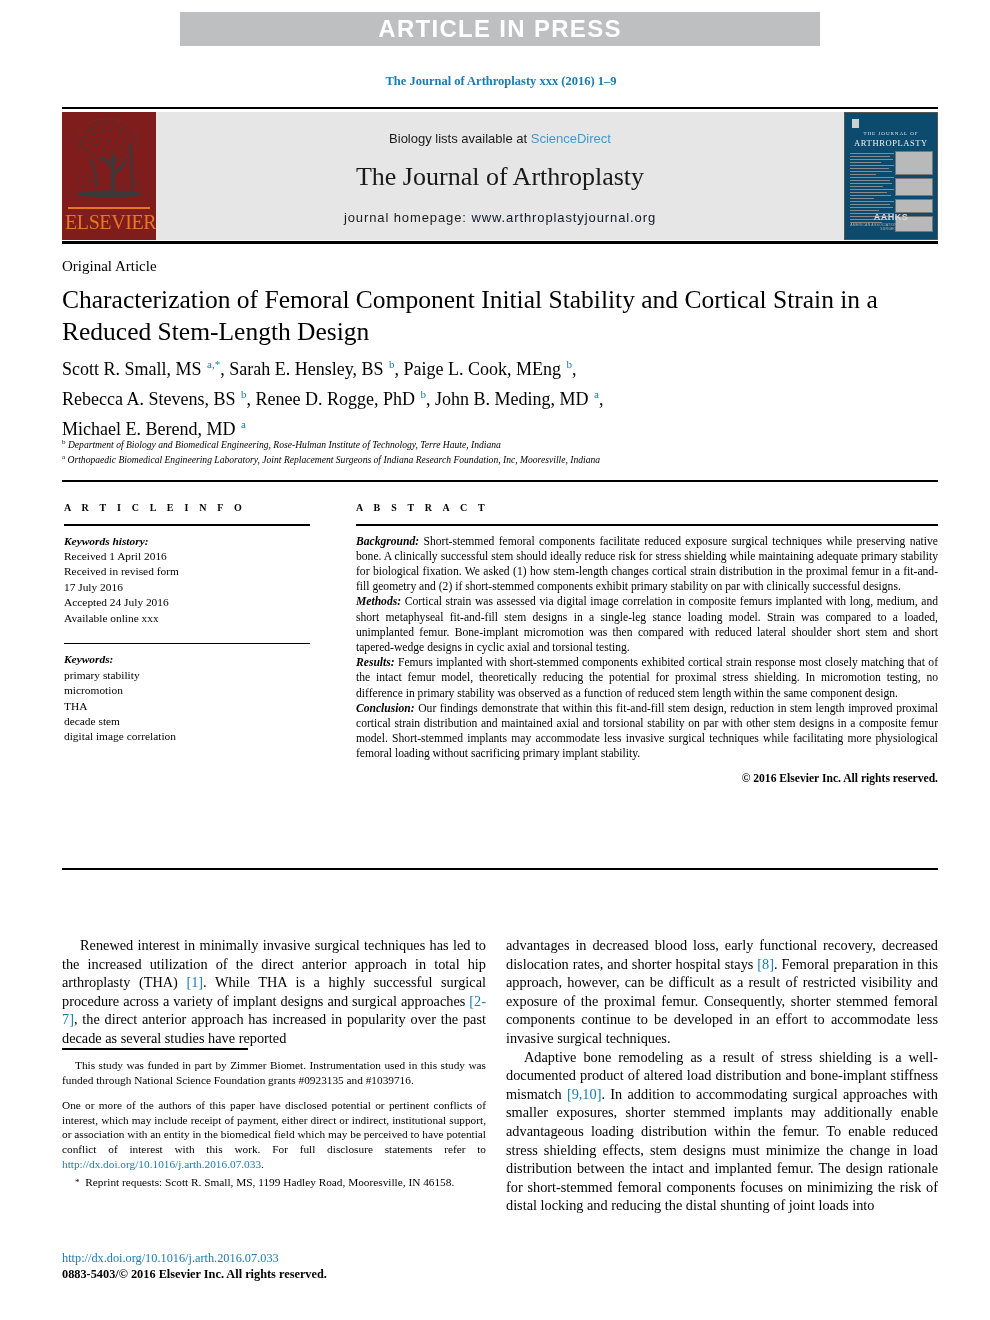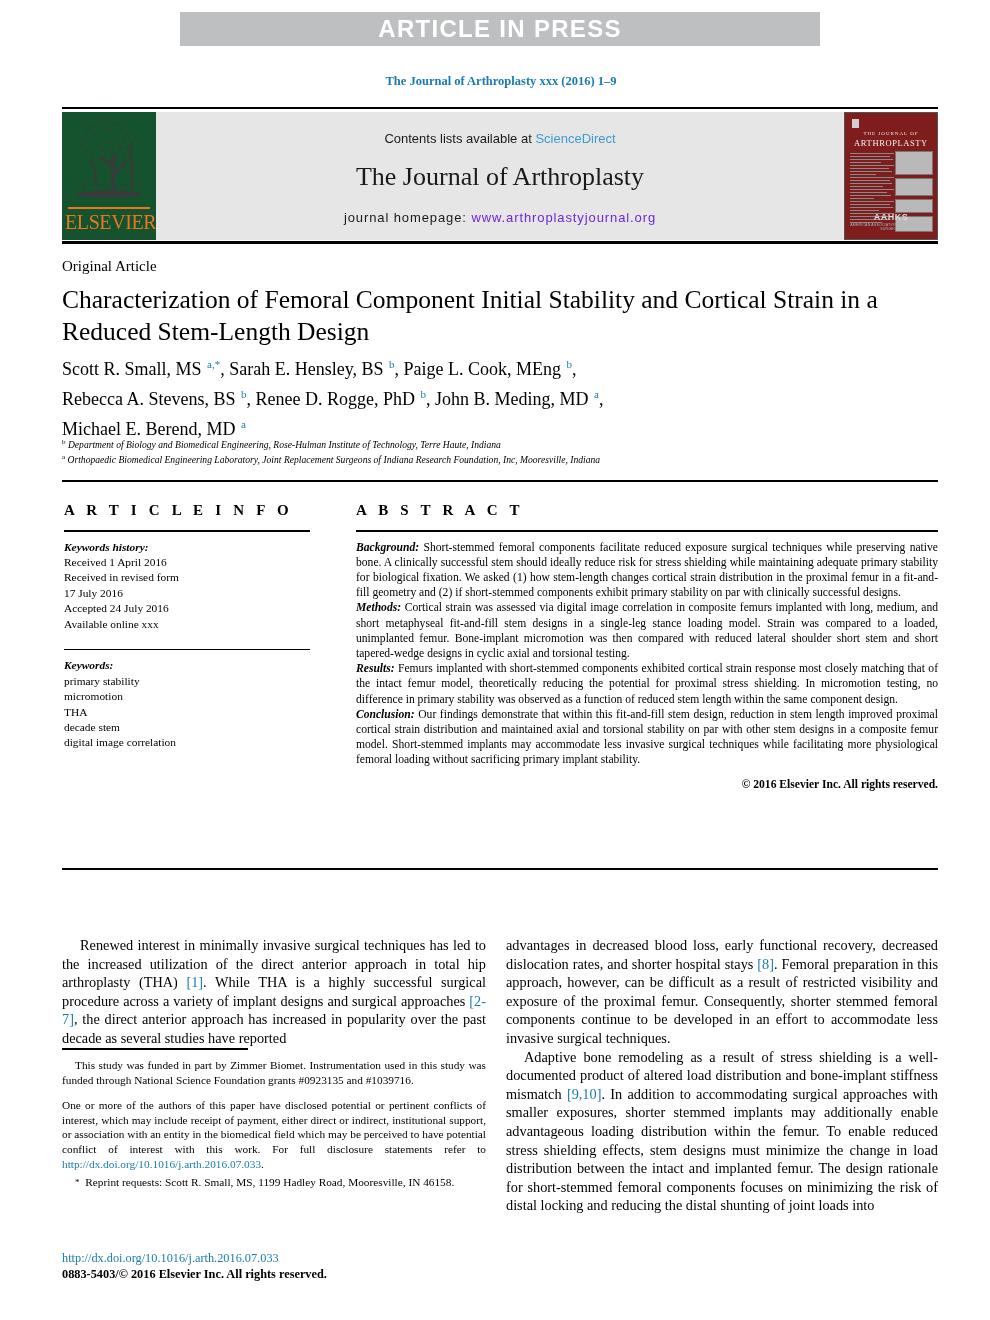--- a/index.html
+++ b/index.html
@@ -64,21 +64,21 @@
     top: 112px;
     width: 876px;
     height: 128px;
     display: flex;
     align-items: stretch;
   }
   .elsevier-logo {
     width: 94px;
     flex: 0 0 94px;
     position: relative;
-    background: #14532d;
+    background: #7f1d1d;
     overflow: hidden;
   }
   .elsevier-tree {
     position: absolute;
     left: 5px;
     top: 2px;
     width: 84px;
     height: 92px;
   }
   .elsevier-bar {
@@ -125,27 +125,27 @@
     margin-top: 16px;
     margin-bottom: 18px;
   }
   .homepage-line {
     font-family: "Liberation Sans", sans-serif;
     font-size: 13px;
     letter-spacing: 0.9px;
     color: #1a1a1a;
   }
   .homepage-line .url {
-    color: #6d28d9;
+    color: #0f172a;
     letter-spacing: 0.9px;
   }
   .cover-thumb {
     width: 94px;
     flex: 0 0 94px;
-    background: #7f1d1d;
+    background: #0c4a6e;
     position: relative;
     overflow: hidden;
     border: 1px solid #555;
     box-sizing: border-box;
   }
   .cover-top-icon {
     position: absolute;
     left: 7px;
     top: 6px;
     width: 7px;
@@ -292,21 +292,21 @@
     width: 246px;
   }
   .abs-col {
     position: absolute;
     left: 356px;
     top: 502px;
     width: 582px;
   }
   .col-head {
     font-family: "Liberation Serif", serif;
-    font-size: 15px;
+    font-size: 10px;
     font-weight: bold;
     letter-spacing: 4.2px;
     color: #000;
     margin-bottom: 11px;
   }
   .col-rule {
     height: 1.5px;
     background: #000;
     margin-bottom: 8px;
   }
@@ -488,21 +488,21 @@
           <circle cx="74" cy="73" r="1.2"></circle>
         </g>
       </g>
     </svg>
     <div class="elsevier-bar"></div>
     <div class="elsevier-word">ELSEVIER</div>
   </div>
 
   <div class="masthead-center">
     <div class="contents-line">
-      <span>Contents lists available at </span><span class="sd">ScienceDirect</span>
+      <span>Biology lists available at </span><span class="sd">ScienceDirect</span>
     </div>
     <div class="journal-name">The Journal of Arthroplasty</div>
     <div class="homepage-line">
       <span>journal homepage: </span><span class="url">www.arthroplastyjournal.org</span>
     </div>
   </div>
 
   <div class="cover-thumb">
     <div class="cover-top-icon"></div>
     <div class="cover-title1">THE JOURNAL OF</div>

